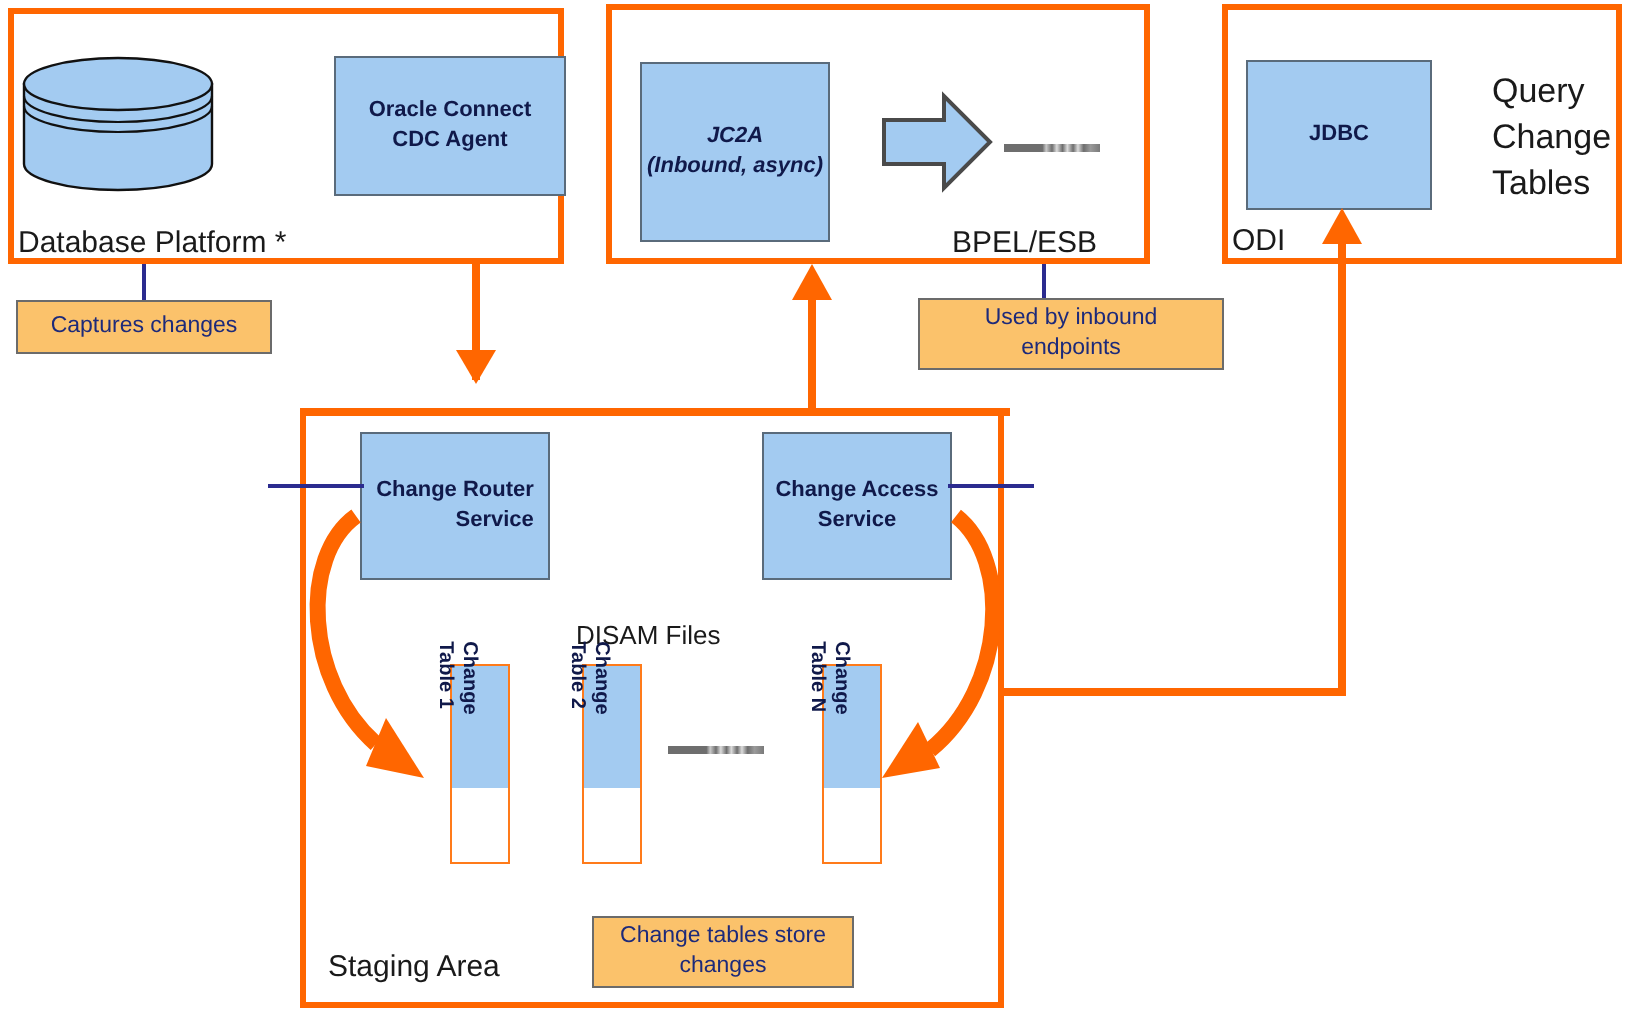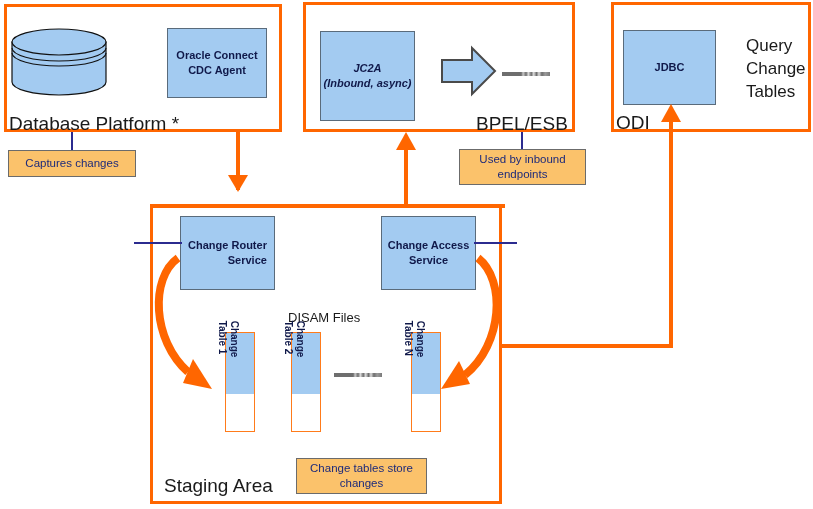--- a/index.html
+++ b/index.html
@@ -20,21 +20,21 @@
   }
   
   .panel {
     position: absolute;
     border: 3px solid #FF6600;
     background: transparent;
     box-sizing: border-box;
   }
   .panel-label {
     position: absolute;
-    font-size: 19px;
+    font-size: 15px;
     color: #1a1a1a;
     white-space: nowrap;
     font-family: "Liberation Sans", sans-serif;
   }
   
   .bluebox {
     position: absolute;
     background: #A3CBF1;
     border: 1.4px solid #5A6B7B;
     box-sizing: border-box;
@@ -180,21 +180,21 @@
 
   <div class="cyl" style="left:10px; top:28px; width:98px; height:68px;">
     <svg width="98" height="68" viewBox="0 0 98 68">
       <path d="M2,14 L2,54 A47,13 0 0,0 96,54 L96,14 Z" fill="#A3CBF1" stroke="#111111" stroke-width="1.2"></path>
       <ellipse cx="49" cy="14" rx="47" ry="13" fill="#A3CBF1" stroke="#111111" stroke-width="1.2"></ellipse>
       <path d="M2,20 A47,13 0 0,0 96,20" fill="none" stroke="#111111" stroke-width="1.1"></path>
       <path d="M2,25 A47,13 0 0,0 96,25" fill="none" stroke="#111111" stroke-width="1.1"></path>
     </svg>
   </div>
 
-  <div class="bluebox big" style="left:167px; top:28px; width:100px; height:70px; white-space:pre-line;">Oracle Connect
+  <div class="bluebox big" style="left:167px; top:28px; width:116px; height:70px; white-space:pre-line;">Oracle Connect
 CDC Agent</div>
 
   <div class="panel" style="left:303px; top:2px; width:272px; height:130px;"></div>
   <div class="panel-label" style="left:476px; top:113px;">BPEL/ESB</div>
 
   <div class="bluebox big" style="left:320px; top:31px; width:95px; height:90px; white-space:pre-line;font-style:italic;">JC2A
 (Inbound, async)</div>
 
   <svg class="overlay">
     <g>
@@ -210,21 +210,21 @@
   <div class="bluebox big" style="left:623px; top:30px; width:93px; height:75px;">JDBC</div>
 
   <div class="freetext" style="left:746px; top:35px;">Query
 Change
 Tables</div>
 
   <div class="navy-v" style="left:71px; top:132px; height:18px;"></div>
   <div class="callout" style="left:8px; top:150px; width:128px; height:27px; white-space:pre-line;">Captures changes</div>
 
   <div class="navy-v" style="left:521px; top:132px; height:17px;"></div>
-  <div class="callout" style="left:459px; top:149px; width:127px; height:36px; white-space:pre-line;">Used by inbound
+  <div class="callout" style="left:459px; top:149px; width:153px; height:36px; white-space:pre-line;">Used by inbound
 endpoints</div>
 
   <div class="panel" style="left:150px; top:204px; width:352px; height:300px;"></div>
   <div class="panel-label" style="left:164px; top:475px;">Staging Area</div>
 
   <div class="bluebox big" style="left:180px; top:216px; width:95px; height:74px; white-space:pre-line;text-align:right;">Change Router
 Service</div>
 
   <div class="bluebox big" style="left:381px; top:216px; width:95px; height:74px; white-space:pre-line;">Change Access
 Service</div>

